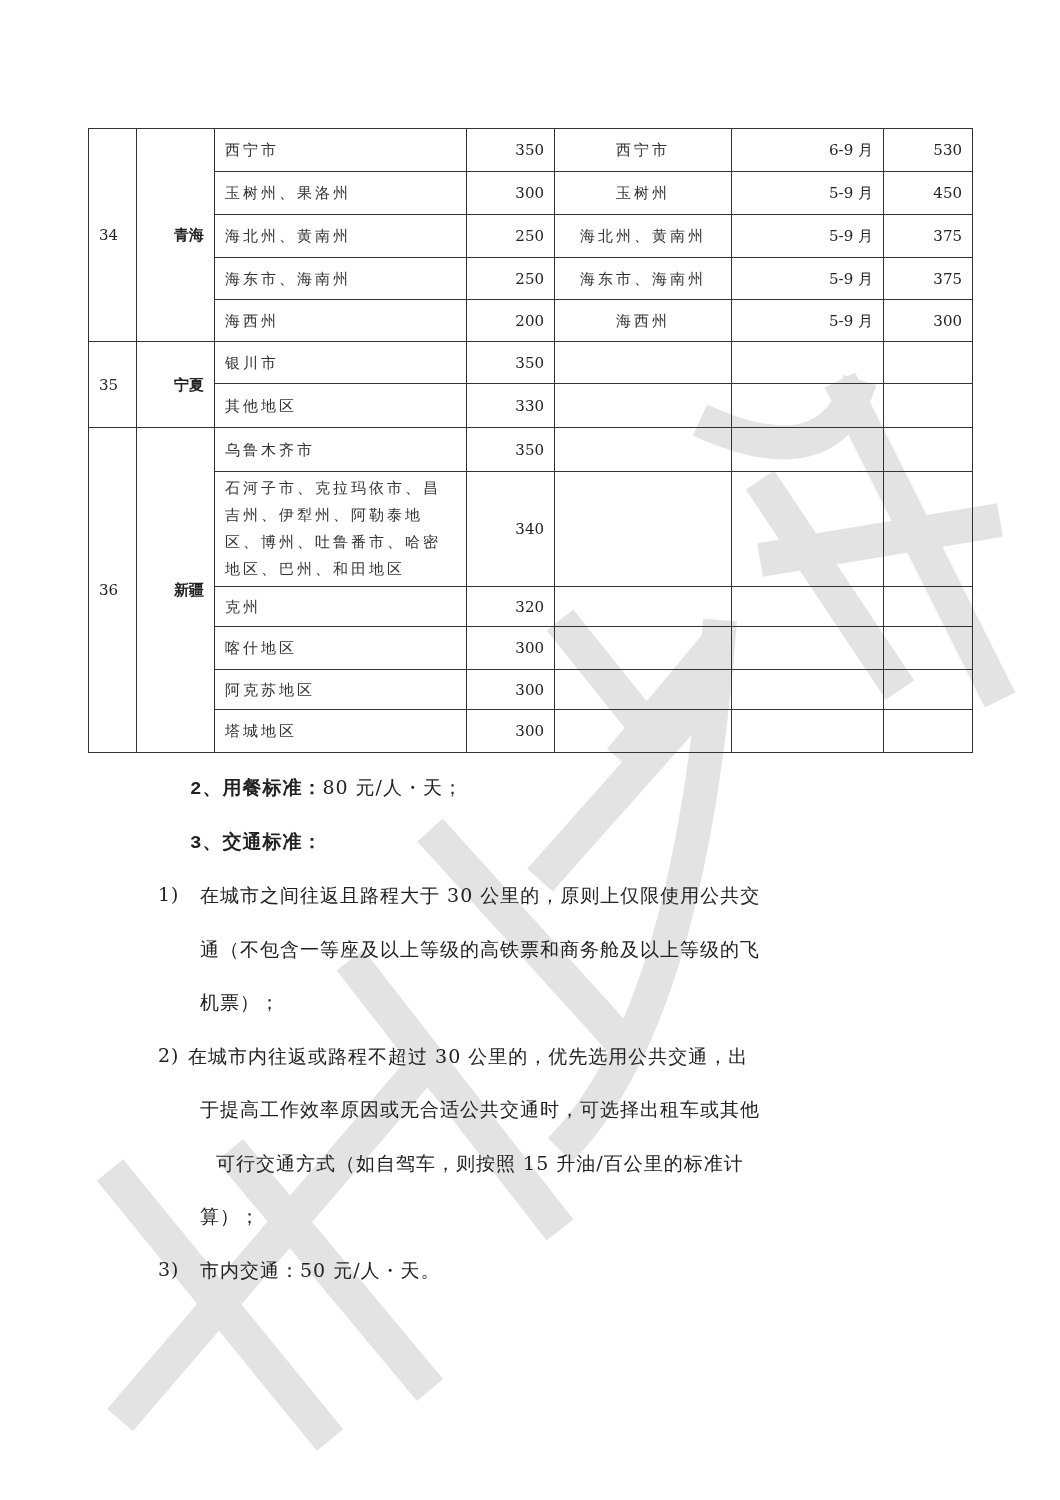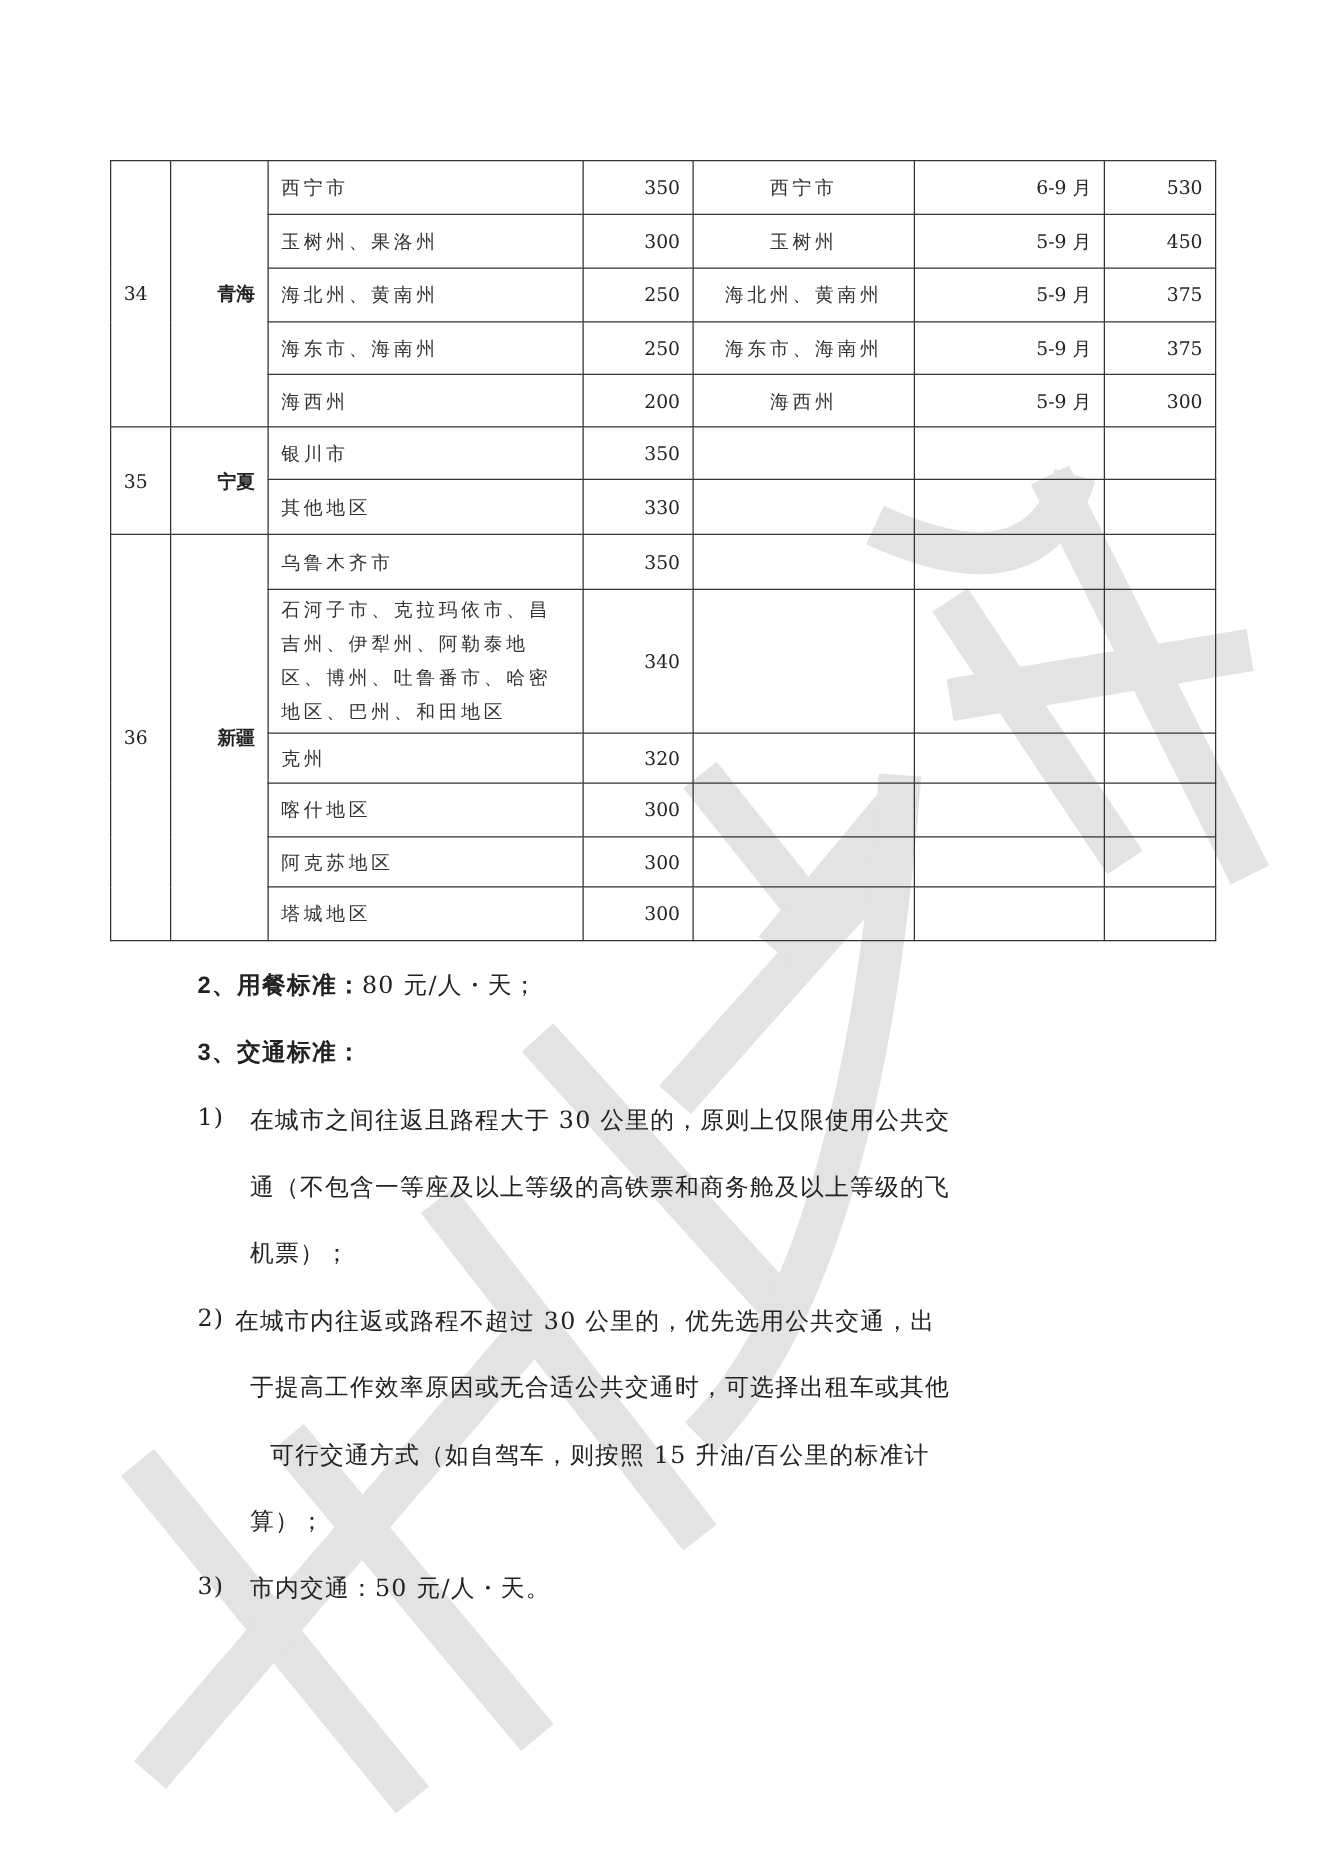--- a/index.html
+++ b/index.html
@@ -15,21 +15,21 @@
   table.std td {
     border: 1px solid #333; padding: 0 10px; vertical-align: middle; line-height: 22px;
   }
   td.c { }
   td.num { text-align: right; padding: 0; }
   td.prov { text-align: right; font-weight: bold; font-family: "DejaVu Sans", sans-serif; font-size: 15px; }
   td.region { color: #333; letter-spacing: 3px; }
   td.region.multi { line-height: 27px; padding-top: 3px; padding-bottom: 3px; }
   td.peak { text-align: center; letter-spacing: 3px; color: #333; }
   .text { position: absolute; left: 158px; font-size: 19px; color: #222; z-index: 1; letter-spacing: 1px; }
-  .text b { font-family: Liberation Sans, sans-serif; font-weight: bold; }
+  .text b { font-family: Liberation Mono, monospace; font-weight: bold; margin-left: 32px; }
   .line { position: absolute; white-space: nowrap; }
   .watermark { position: absolute; left: 0; top: 0; width: 1060px; height: 1500px; z-index: 0; pointer-events: none; }
 </style>
 </head>
 <body>
 
 <div class="page">
 
   <svg class="watermark" viewBox="0 0 1060 1500">
     <g fill="none" stroke="#e3e3e3" stroke-width="34" stroke-linecap="butt">

